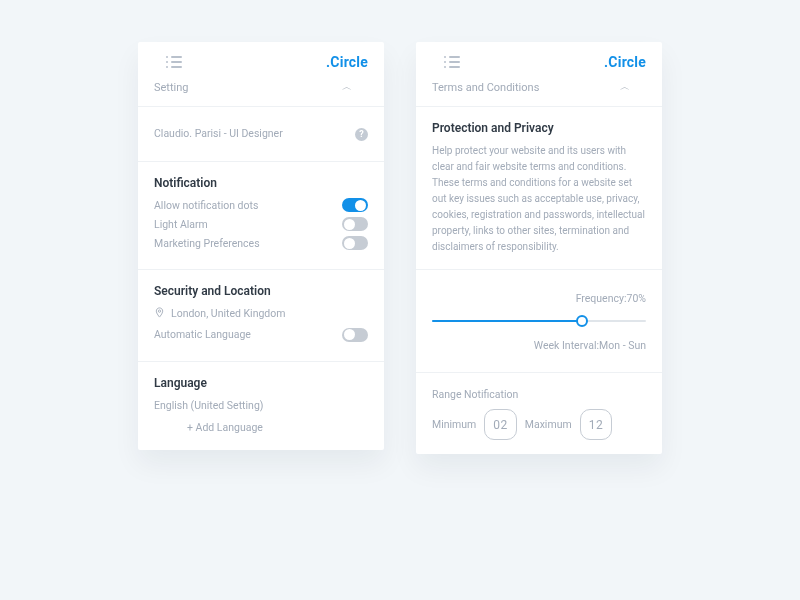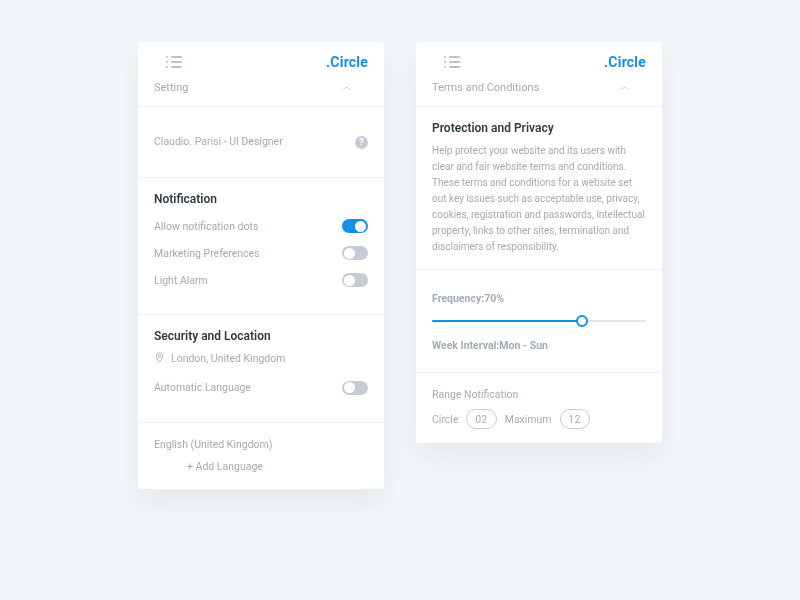--- a/index.html
+++ b/index.html
@@ -35,21 +35,21 @@
     display: flex; align-items: center; justify-content: space-between;
     padding: 4px 32px 12px 16px;
     border-bottom: 1px solid #eef1f4;
   }
   .subhead-title { color: #a2abb8; font-size: 11px; }
   .chev { color: #9aa3ae; font-size: 10px; cursor: pointer; }
   .section { padding: 14px 16px; border-bottom: 1px solid #eef1f4; }
   .section:last-child { border-bottom: none; }
   .section-title { color: #303a45; font-size: 12px; font-weight: 600; margin-bottom: 8px; }
   .muted { color: #a2abb8; font-size: 10.5px; line-height: 1.55; }
-  .row { display: flex; align-items: center; justify-content: space-between; margin: 13px 0; }
+  .row { display: flex; align-items: center; justify-content: space-between; margin: 5px 0; }
   .row .label { color: #a2abb8; font-size: 10.5px; }
   .help-icon {
     width: 13px; height: 13px; border-radius: 50%; background: #c4cbd4;
     display: inline-flex; align-items: center; justify-content: center;
     color: #fff; font-size: 9px; font-weight: 700;
   }
   .toggle {
     width: 26px; height: 14px; border-radius: 8px; position: relative;
     background: #c6ccd4; cursor: pointer;
   }
@@ -58,32 +58,32 @@
     border-radius: 50%; background: #fff;
   }
   .toggle.off::after { left: 2px; }
   .toggle.on { background: #1290e8; }
   .toggle.on::after { right: 2px; }
   .loc-row { display:flex; align-items:flex-start; gap:6px; margin-bottom:4px; }
   .pin { color:#a2abb8; font-size:12px; }
   .lang-add { margin-top:6px;margin-left:33px; }
   
   .bodytext { color:#a2abb8; font-size:10px; line-height:1.6; }
-  .freq-row { display:flex; justify-content:flex-start; margin:8px 0 6px;font-weight:bold; }
+  .freq-row { display:flex; justify-content:flex-end; margin:8px 0 6px; }
   .freq-row .label, .freq-row .val { color:#a2abb8; font-size:10.5px; }
   .slider-wrap { position:relative; height:20px; margin-bottom:6px; }
   .track { position:absolute; top:9px; left:0; right:0; height:2px; background:#e0e5ea; border-radius:2px; }
   .track-fill { position:absolute; top:9px; left:0; height:2px; background:#1290e8; border-radius:2px; }
   .thumb { position:absolute; top:4px; width:12px; height:12px; border-radius:50%; background:#fff; border:2px solid #1290e8; box-sizing:border-box; transform:translateX(-50%); cursor:pointer; }
   .filter-row { display:flex; align-items:center; gap:8px; margin-top:6px; }
   .filter-label { color:#a2abb8; font-size:10.5px; }
   .pill {
     display:inline-flex; align-items:center; justify-content:center;
-    border:1px solid #c6ccd4; border-radius:10px; padding:4px 8px; height:20px;
-    color:#a2abb8; font-size:10px; letter-spacing:.5px; cursor:pointer;
+    border:1px solid #c6ccd4; border-radius:10px; padding:4px 8px; height:31px;
+    color:#a2abb8; font-size:12px; letter-spacing:.5px; cursor:pointer;
   }
 </style>
 </head>
 <body>
 
 <div class="card">
   <div class="topbar">
     <div class="ham-icon">
       <div class="dot-line">
           <span class="dot"></span>
@@ -112,25 +112,25 @@
     </div>
   </div>
 
   <div class="section">
     <div class="section-title">Notification</div>
     <div class="row">
       <span class="label">Allow notification dots</span>
       <span class="toggle on"></span>
     </div>
     <div class="row">
+      <span class="label">Light Alarm</span>
+      <span class="toggle off"></span>
+    </div>
+    <div class="row">
       <span class="label">Marketing Preferences</span>
-      <span class="toggle off"></span>
-    </div>
-    <div class="row">
-      <span class="label">Light Alarm</span>
       <span class="toggle off"></span>
     </div>
   </div>
 
   <div class="section">
     <div class="section-title">Security and Location</div>
     <div class="loc-row">
       <span class="pin">
         <svg width="11" height="13" viewBox="0 0 24 24" fill="none" stroke="#a2abb8" stroke-width="2">
             <path d="M12 2C8 2 5 5 5 9c0 5 7 13 7 13s7-8 7-13c0-4-3-7-7-7z"></path>
@@ -139,21 +139,22 @@
       </span>
       <span class="muted">London, United Kingdom</span>
     </div>
     <div class="row">
       <span class="label">Automatic Language</span>
       <span class="toggle off"></span>
     </div>
   </div>
 
   <div class="section">
-    <div class="muted">English (United Kingdom)</div>
+    <div class="section-title">Language</div>
+    <div class="muted">English (United Setting)</div>
     <div class="muted lang-add">+ Add Language</div>
   </div>
 </div>
 
 <div class="card">
   <div class="topbar">
     <div class="ham-icon">
       <div class="dot-line">
           <span class="dot"></span>
           <span class="line"></span>
@@ -191,19 +192,19 @@
     </div>
     <div class="freq-row">
       <span class="label">Week Interval:</span>
       <span class="val">Mon - Sun</span>
     </div>
   </div>
 
   <div class="section">
     <div class="muted">Range Notification</div>
     <div class="filter-row">
-      <span class="filter-label">Circle</span>
+      <span class="filter-label">Minimum</span>
       <span class="pill">02</span>
       <span class="filter-label">Maximum</span>
       <span class="pill">12</span>
     </div>
   </div>
 </div>
 
 </body></html>

